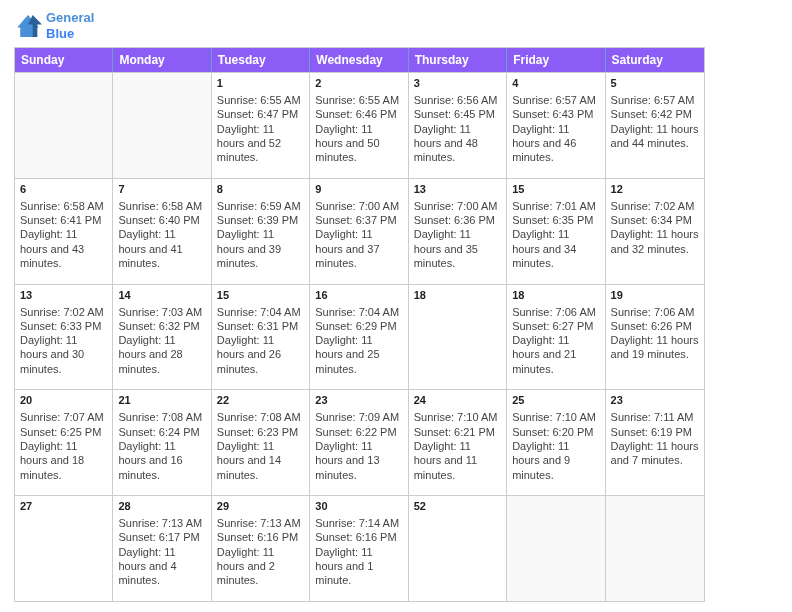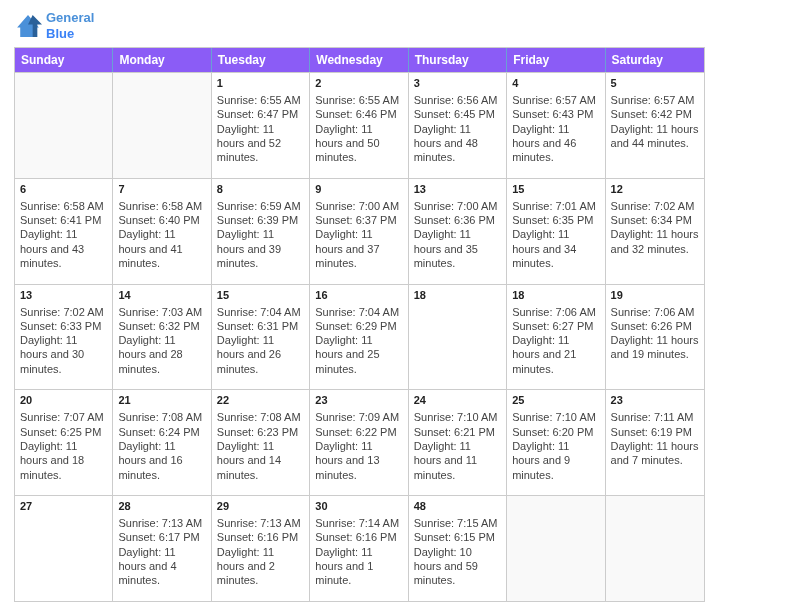--- a/index.html
+++ b/index.html
@@ -262,21 +262,20 @@
           </div>
           <div class="cal-cell">
             <div class="day-num">29</div>
         <div class="cell-detail">Sunrise: 7:13 AM<br>Sunset: 6:16 PM<br>Daylight: 11 hours and 2 minutes.</div>
           </div>
           <div class="cal-cell">
             <div class="day-num">30</div>
         <div class="cell-detail">Sunrise: 7:14 AM<br>Sunset: 6:16 PM<br>Daylight: 11 hours and 1 minute.</div>
           </div>
           <div class="cal-cell">
-            <div class="day-num">48</div>
-        <div class="cell-detail">Sunrise: 7:15 AM<br>Sunset: 6:15 PM<br>Daylight: 10 hours and 59 minutes.</div>
+            <div class="day-num">52</div>
           </div>
           <div class="cal-cell empty"></div>
           <div class="cal-cell empty"></div>
         </div>
       </div>
   </div>
 </div>
 
 </body></html>

